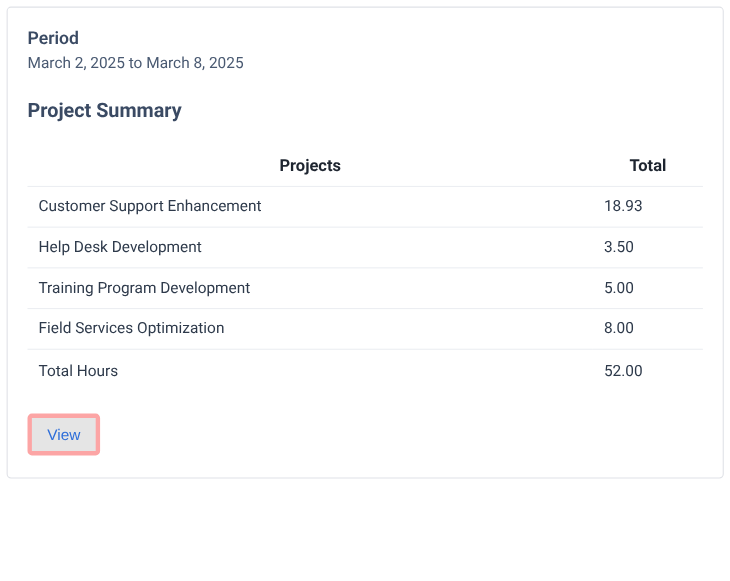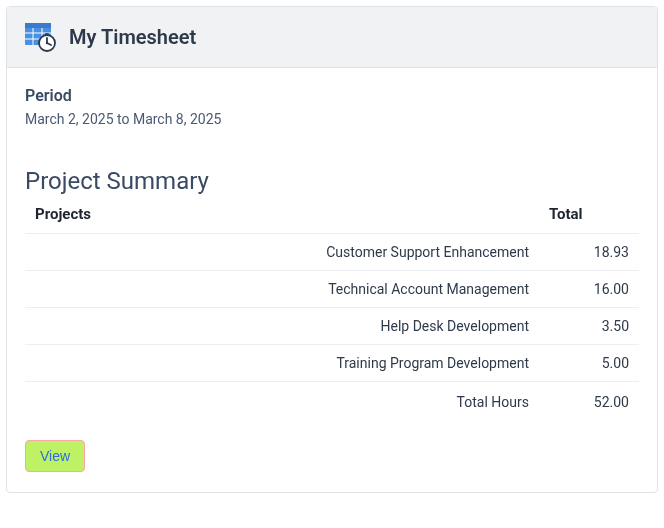--- a/index.html
+++ b/index.html
@@ -44,122 +44,103 @@
     }
     .section-heading {
       font-size: 16px;
       font-weight: 600;
       color: #3a4a63;
       margin-bottom: 6px;
     }
     .period-text {
       font-size: 14px;
       color: #4a5a72;
-      margin-bottom: 40px;
+      margin-bottom: 24px;
     }
     .summary-heading {
-      font-size: 24px;
-      font-weight: 400;
+      font-size: 18px;
+      font-weight: 700;
       color: #3a4a63;
-      margin-bottom: 0;
+      margin-bottom: 20px;
     }
     .summary-table {
       width: 100%;
       border-collapse: collapse;
     }
     .summary-table th {
-      text-align: left;
+      text-align: center;
       font-size: 15px;
       font-weight: 700;
       color: #1e2530;
       padding: 10px 10px 10px 10px;
       border-bottom: 1px solid #eceef2;
     }
     .summary-table th.hours-col {
       width: 100px;
     }
     .summary-table td {
       font-size: 14px;
       color: #2e3a4b;
       padding: 10px 10px;
       border-bottom: 1px solid #eceef2;
-      text-align: right;
     }
     .summary-table .total-row td {
       border-bottom: none;
       padding-top: 12px;
       padding-bottom: 12px;
     }
     .summary-table .total-row td.total-value {
       font-weight: 400;
     }
     .view-button {
       margin-top: 18px;
       display: inline-block;
       padding: 7px 14px;
-      border: 1px solid #fca5a5;
+      border: 4px solid #fca5a5;
       border-radius: 4px;
-      background: #bef264;
+      background: #e5e5e5;
       color: #2e6ed9;
       font-size: 14px;
       font-weight: 500;
       cursor: pointer;
     }
   </style>
 </head>
 <body>
 
 <div class="card">
-  <div class="card-header">
-    <div class="header-icon">
-      <svg width="32" height="32" viewBox="0 0 32 32">
-        <rect x="0" y="2" width="26" height="22" fill="#4a90e2" rx="1"></rect>
-        <rect x="0" y="2" width="26" height="5" fill="#3a7ac8"></rect>
-        <line x1="0" y1="12" x2="26" y2="12" stroke="#ffffff" stroke-width="1"></line>
-        <line x1="0" y1="18" x2="26" y2="18" stroke="#ffffff" stroke-width="1"></line>
-        <line x1="8" y1="7" x2="8" y2="24" stroke="#ffffff" stroke-width="1"></line>
-        <line x1="17" y1="7" x2="17" y2="24" stroke="#ffffff" stroke-width="1"></line>
-        <circle cx="22" cy="22" r="8" fill="#ffffff" stroke="#2e3a4b" stroke-width="1.8"></circle>
-        <rect x="20.2" y="12.2" width="3.6" height="1.5" fill="#2e3a4b"></rect>
-        <line x1="22" y1="22" x2="22" y2="17" stroke="#2e3a4b" stroke-width="1.8" stroke-linecap="round"></line>
-        <line x1="22" y1="22" x2="26" y2="24" stroke="#2e3a4b" stroke-width="1.8" stroke-linecap="round"></line>
-        <circle cx="22" cy="22" r="1.2" fill="#2e3a4b"></circle>
-      </svg>
-    </div>
-    <div class="header-title">My Timesheet</div>
-  </div>
   <div class="card-body">
     <div class="section-heading">Period</div>
     <div class="period-text">March 2, 2025 to March 8, 2025</div>
 
     <div class="summary-heading">Project Summary</div>
 
     <table class="summary-table">
       <thead>
         <tr>
           <th>Projects</th>
           <th class="hours-col">Total</th>
         </tr>
       </thead>
       <tbody>
         <tr>
           <td>Customer Support Enhancement</td>
           <td>18.93</td>
         </tr>
         <tr>
-          <td>Technical Account Management</td>
-          <td>16.00</td>
-        </tr>
-        <tr>
           <td>Help Desk Development</td>
           <td>3.50</td>
         </tr>
         <tr>
           <td>Training Program Development</td>
           <td>5.00</td>
+        </tr>
+        <tr>
+          <td>Field Services Optimization</td>
+          <td>8.00</td>
         </tr>
         <tr class="total-row">
           <td>Total Hours</td>
           <td class="total-value">52.00</td>
         </tr>
       </tbody>
     </table>
 
     <button class="view-button">View</button>
   </div>

